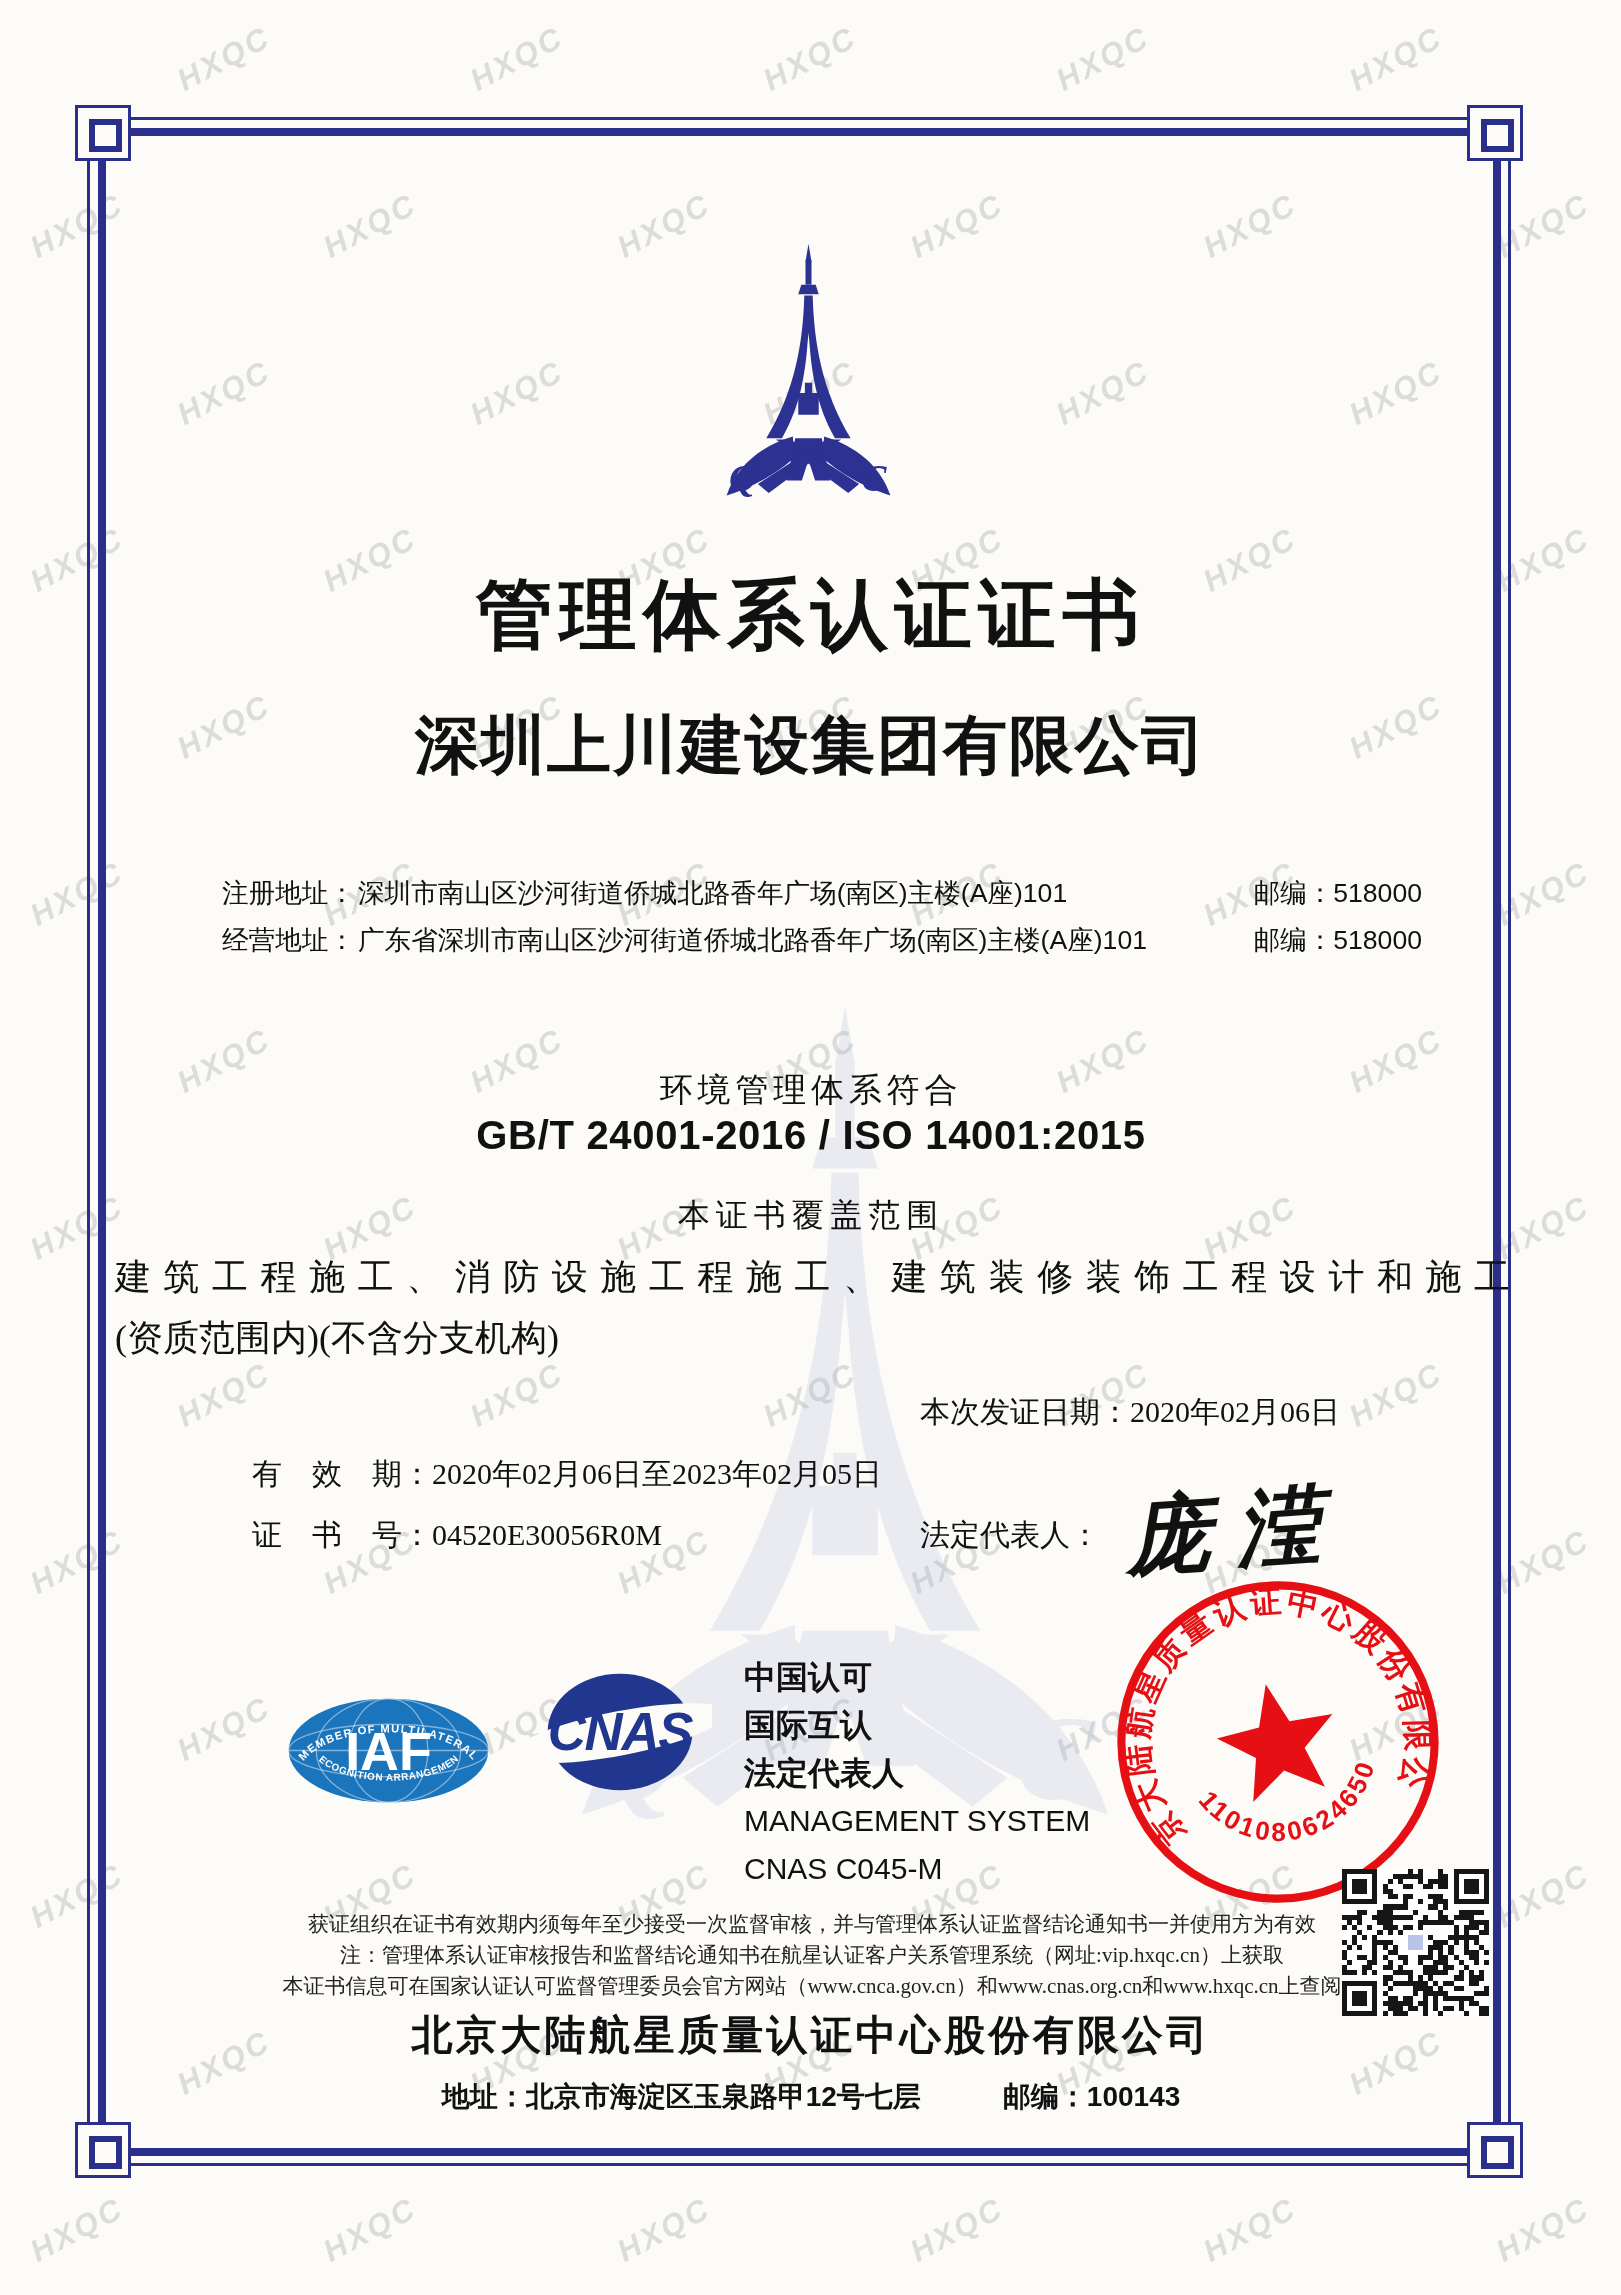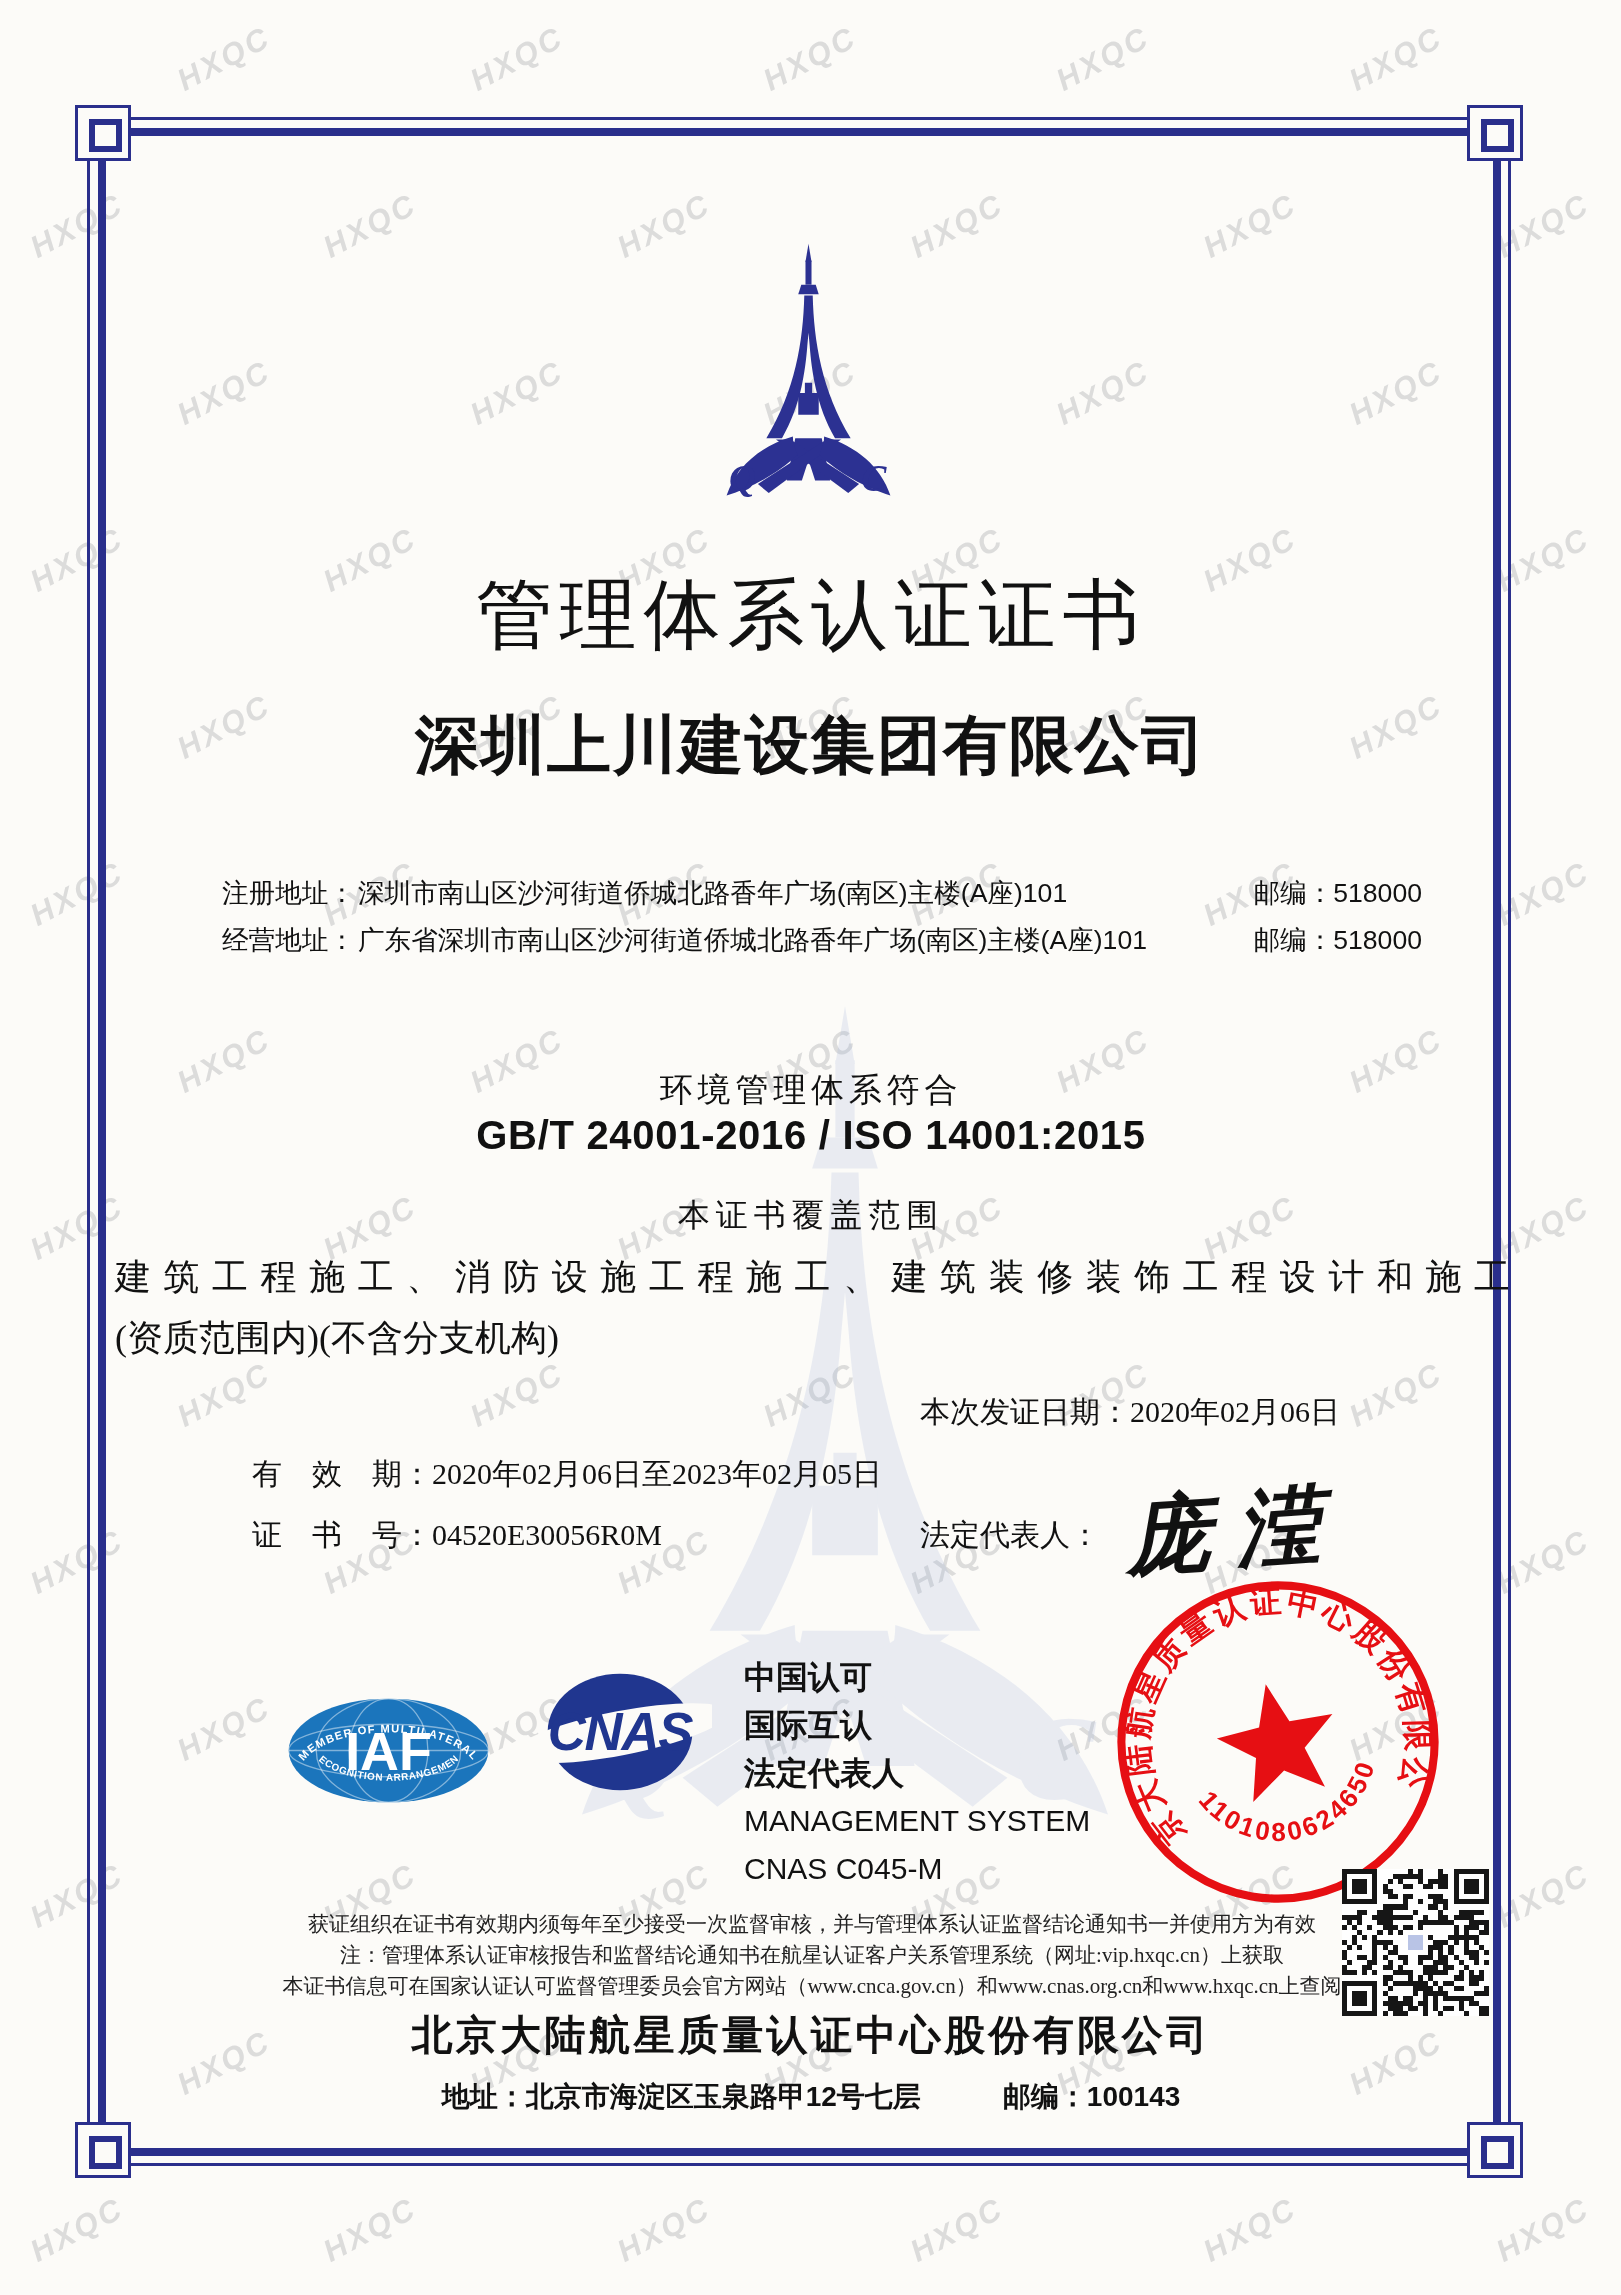--- a/index.html
+++ b/index.html
@@ -19,21 +19,21 @@
   .frame-inner{position:absolute;left:7.5px;top:7.5px;right:7.5px;bottom:7.5px;border:8.2px solid #2a2f8c;}
   .knot{position:absolute;width:50px;height:50px;background:#fcfbf8;border:3.4px solid #2a2f8c;}
   .knot i{position:absolute;left:11px;top:11px;width:20.5px;height:20.5px;border:6.8px solid #2a2f8c;display:block;}
   .knot.tl{left:-15px;top:-15px;} .knot.tr{right:-15px;top:-15px;}
   .knot.bl{left:-15px;bottom:-15px;} .knot.br{right:-15px;bottom:-15px;}
   
   .serif{font-family:"Liberation Serif","DejaVu Serif",serif;}
   .center{position:absolute;left:0;width:1622px;text-align:center;}
   #top-logo{position:absolute;left:706px;top:215px;width:205px;height:314px;color:#2c3192;}
   #top-logo svg{width:100%;height:100%;}
-  #title{top:564px;font-size:77px;font-weight:400;letter-spacing:6.8px;font-family:"Liberation Serif","DejaVu Serif",serif;}
+  #title{top:564px;font-size:77px;font-weight:700;letter-spacing:6.8px;font-family:"Liberation Serif","DejaVu Serif",serif;}
   #certify{top:694px;font-size:31px;letter-spacing:11px;}
   #company{top:702px;font-size:64px;font-weight:800;letter-spacing:2px;}
   #org-code{top:833px;font-size:28px;letter-spacing:0.7px;}
   .addr-wrap{position:absolute;left:222px;top:875px;width:1200px;font-size:26.6px;line-height:37px;}
   .addr-row{display:flex;margin-bottom:9.5px;}
   .addr-label{width:136px;flex:none;}
   .addr-value{width:839px;flex:none;}
   .addr-zip{margin-left:auto;white-space:nowrap;}
   #env-line{top:1068px;font-size:33px;font-weight:400;letter-spacing:4.8px;}
   #standard{top:1113px;font-size:40px;font-weight:800;letter-spacing:0.7px;}

